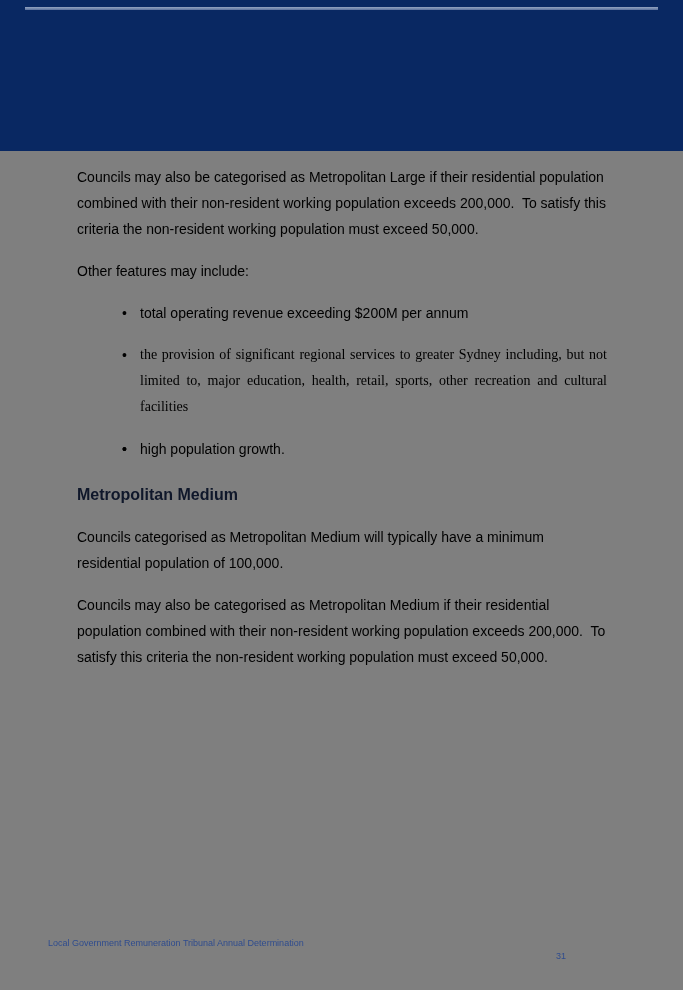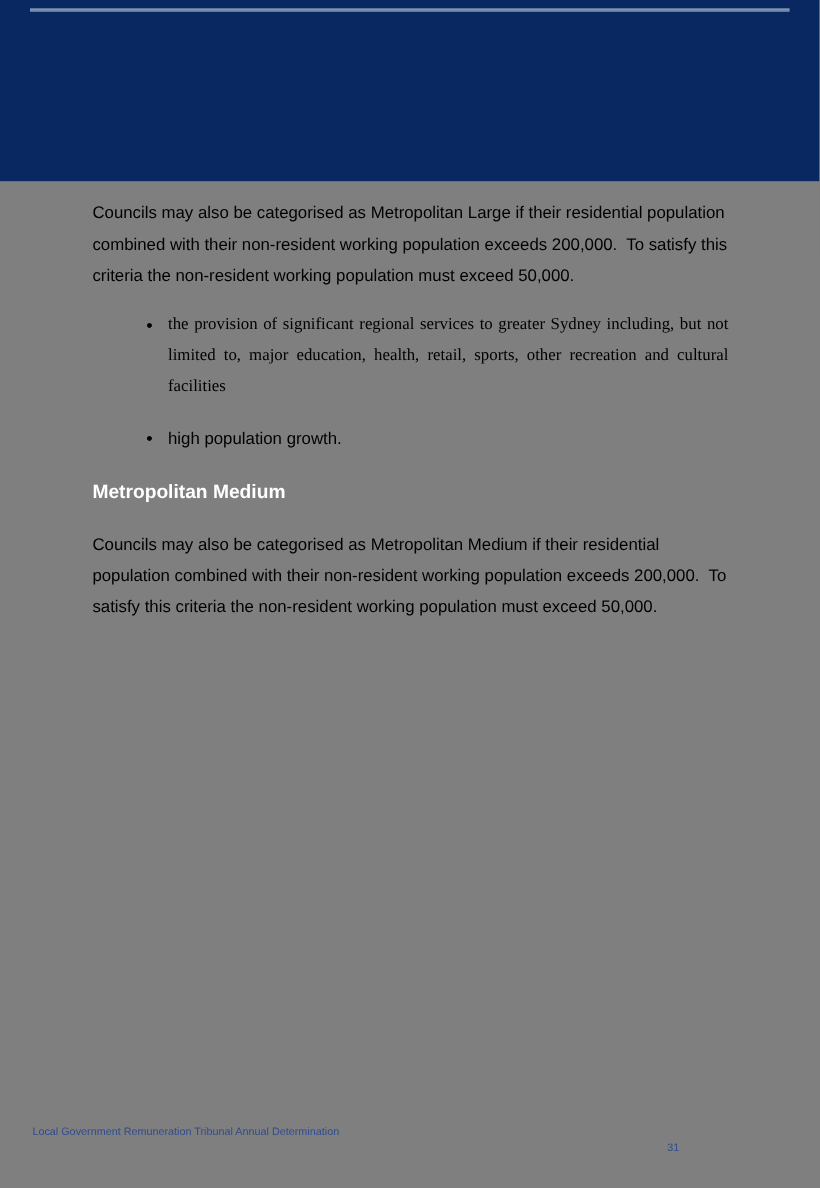--- a/index.html
+++ b/index.html
@@ -63,35 +63,35 @@
     white-space: pre-wrap;
   }
   .bullet-text.justify {
     text-align: justify;
     font-family: Liberation Serif, serif;
   }
   .section-heading {
     margin: 20px 0 16px 0;
     font-size: 16px;
     font-weight: bold;
-    color: #ffffff;
+    color: #0f172a;
     line-height: 26px;
   }
   .footer {
     position: absolute;
     top: 937px;
     left: 0;
     width: 683px;
     font-size: 9px;
     line-height: 12px;
     color: #2f4c8e;
   }
   .footer-title {
     position: absolute;
-    left: 27px;
+    left: 48px;
     top: 0;
     white-space: nowrap;
   }
   .footer-page-number {
     position: absolute;
     left: 556px;
     top: 13px;
   }
 </style>
 </head>
@@ -100,42 +100,45 @@
 <div class="page">
 
   <div class="header-band">
     <div class="header-rule"></div>
   </div>
 
   <div class="content">
 
     <p class="para para-first">Councils may also be categorised as Metropolitan Large if their residential population combined with their non-resident working population exceeds 200,000.  To satisfy this criteria the non-resident working population must exceed 50,000.</p>
 
+    <p class="para">Other features may include:</p>
 
     <div class="bullet-item">
       <span class="bullet-dot">•</span>
+      <span class="bullet-text">total operating revenue exceeding $200M per annum</span>
     </div>
 
     <div class="bullet-item">
       <span class="bullet-dot">•</span>
       <span class="bullet-text justify">the provision of significant regional services to greater Sydney including, but not limited to, major education, health, retail, sports, other recreation and cultural facilities</span>
     </div>
 
     <div class="bullet-item">
       <span class="bullet-dot">•</span>
     </div>
 
     <div class="bullet-item">
       <span class="bullet-dot">•</span>
       <span class="bullet-text">high population growth.</span>
     </div>
 
 
     <h2 class="section-heading">Metropolitan Medium</h2>
 
+    <p class="para">Councils categorised as Metropolitan Medium will typically have a minimum residential population of 100,000.</p>
 
     <p class="para">Councils may also be categorised as Metropolitan Medium if their residential population combined with their non-resident working population exceeds 200,000.  To satisfy this criteria the non-resident working population must exceed 50,000.</p>
 
   </div>
 
   <div class="footer">
     <span class="footer-title">Local Government Remuneration Tribunal Annual Determination</span>
     <span class="footer-page-number">31</span>
   </div>
 

